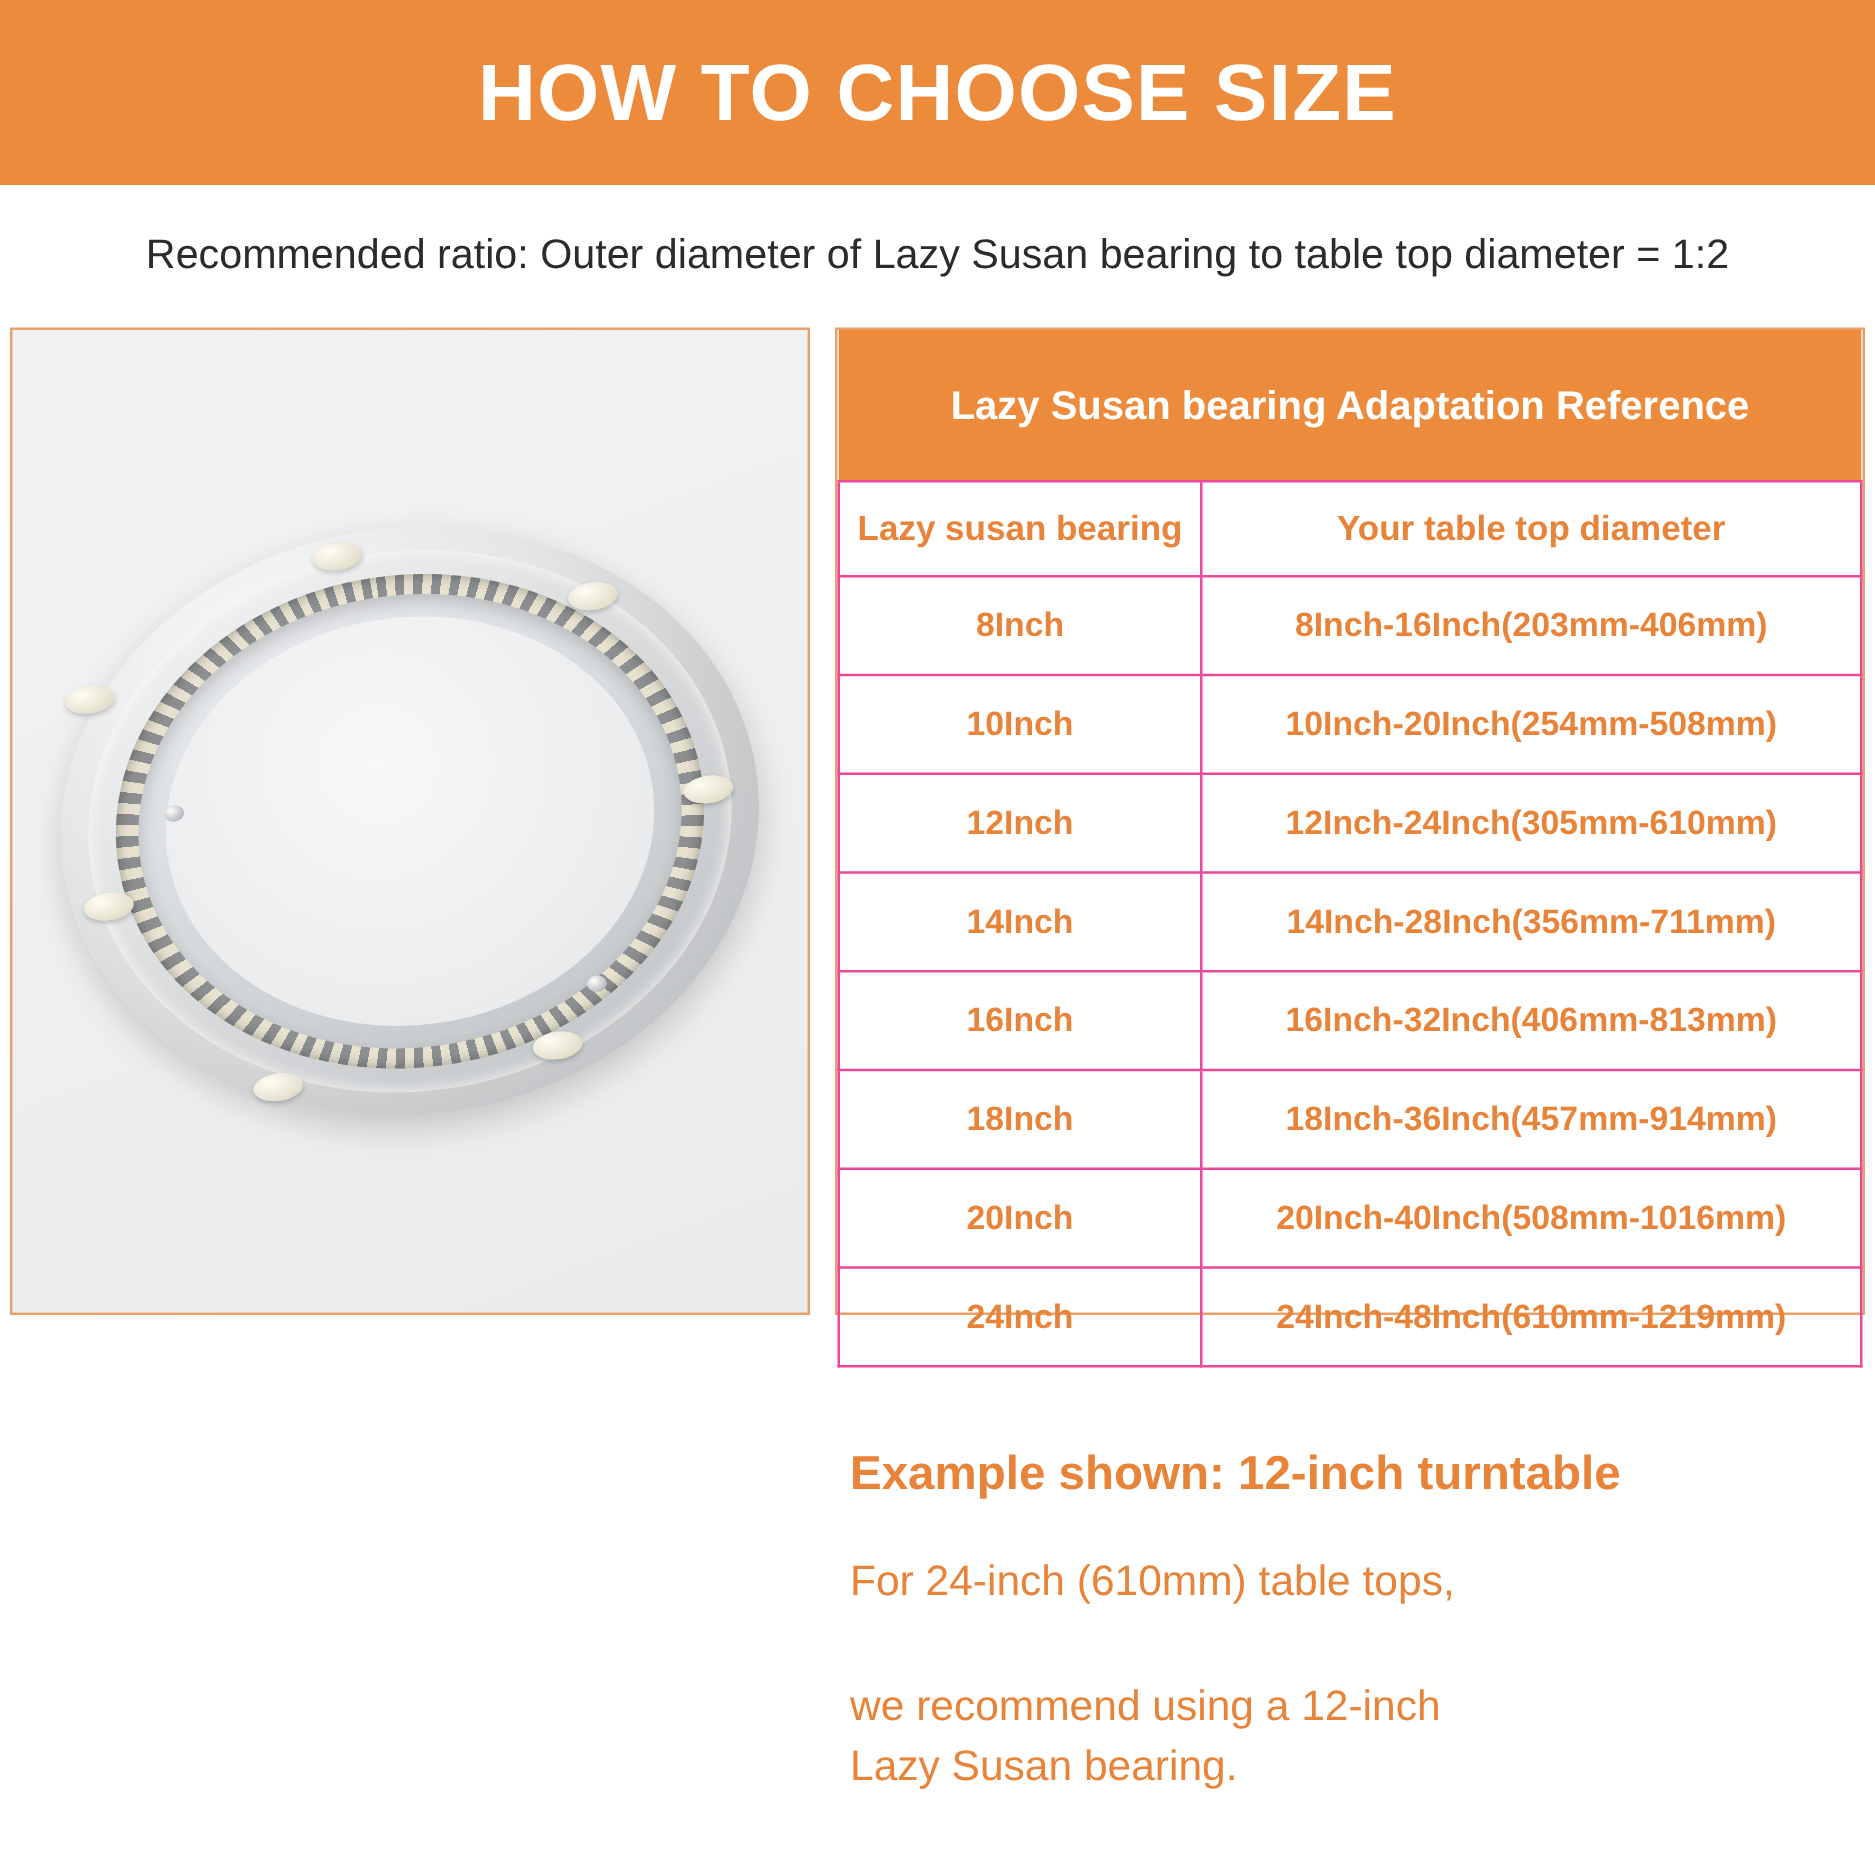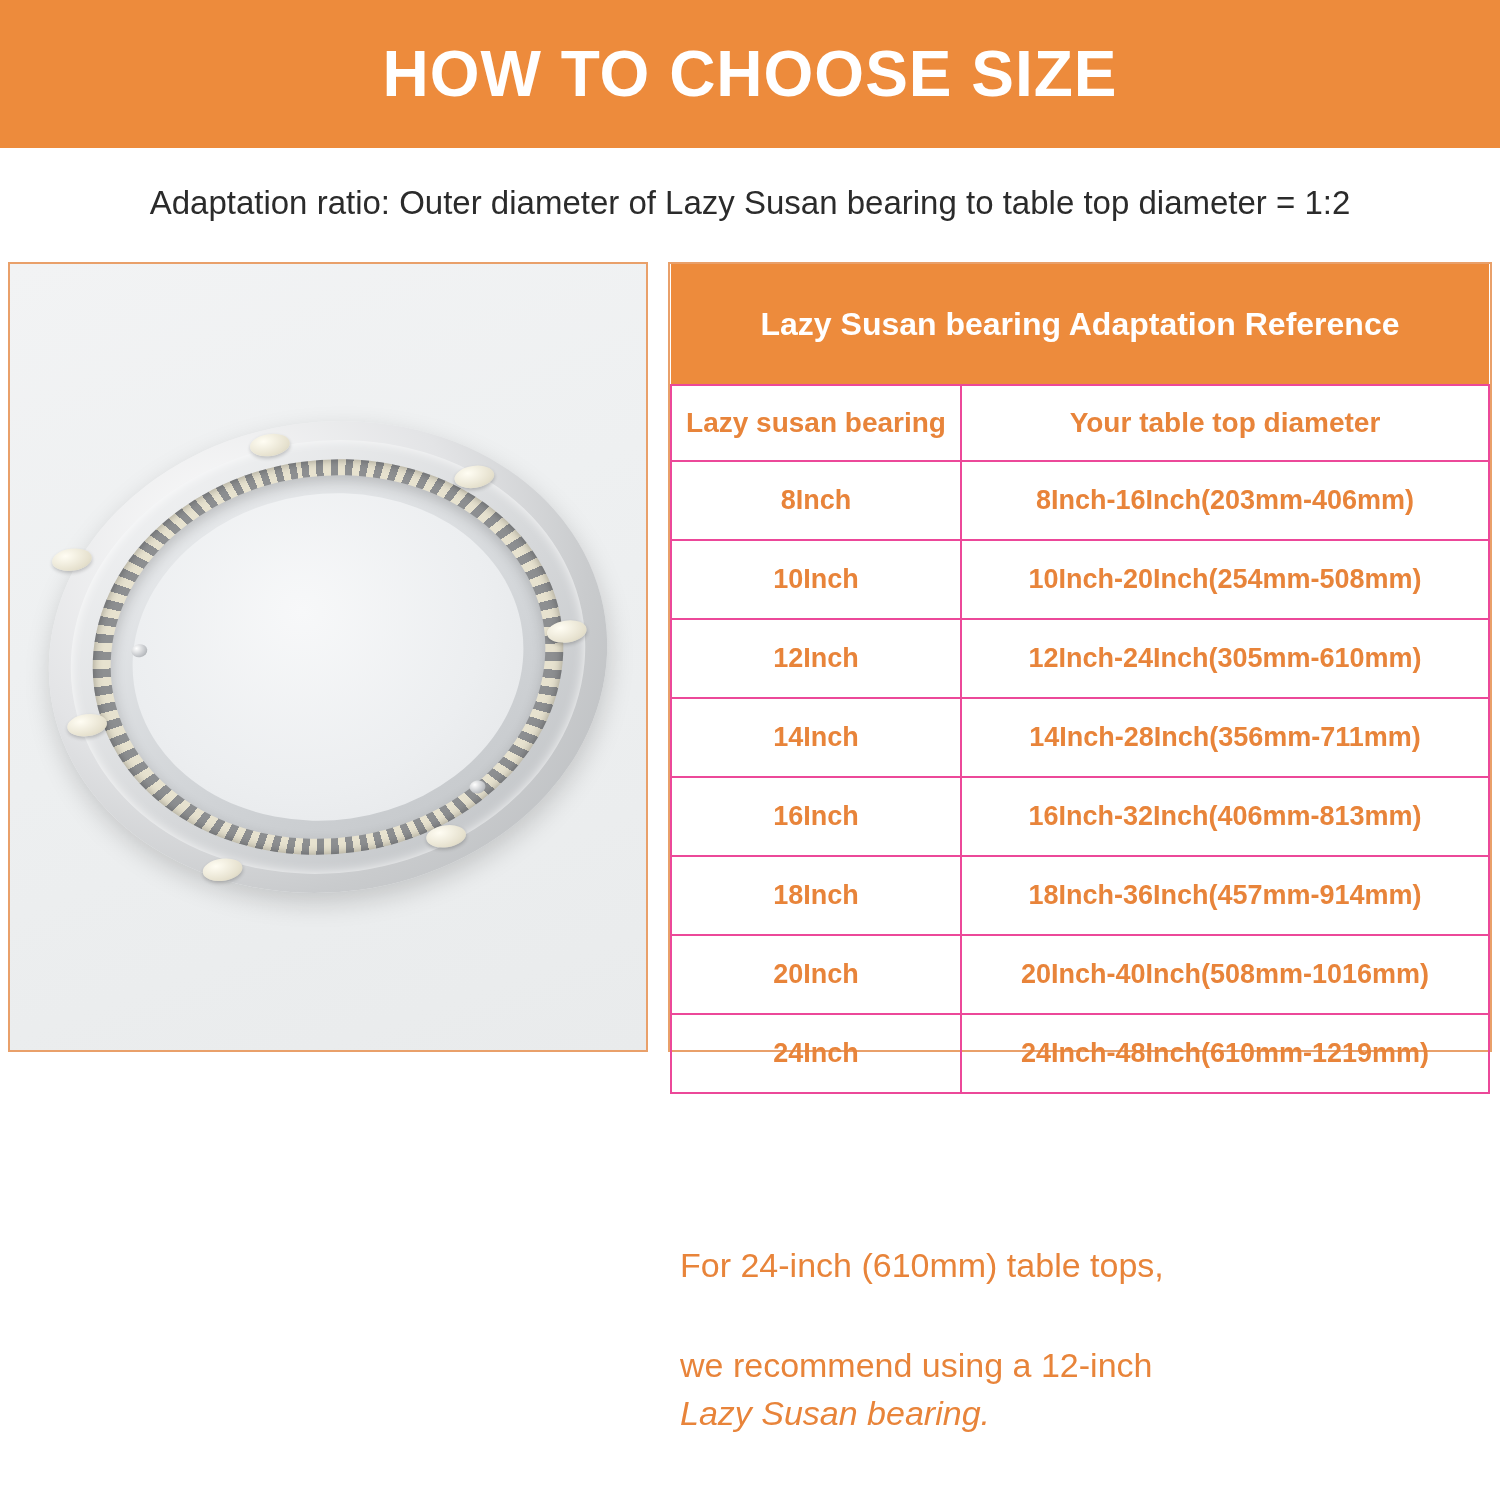--- a/index.html
+++ b/index.html
@@ -269,32 +269,32 @@
   }
   .note-line {
     position: absolute;
     left: 0;
     color: #E8843A;
     font-size: 34px;
     white-space: nowrap;
   }
   .note-l1 { top: 166px; }
   .note-l2 { top: 244px; margin-top: 22px; }
-  .note-l3 { top: 314px; font-style: italic; }
+  .note-l3 { top: 314px; }
 </style>
 </head>
 <body>
 
 <div class="page">
 
   <div class="header">
     <div class="header-title">HOW TO CHOOSE SIZE</div>
   </div>
 
-  <div class="subtitle">Adaptation ratio: Outer diameter of Lazy Susan bearing to table top diameter = 1:2</div>
+  <div class="subtitle">Recommended ratio: Outer diameter of Lazy Susan bearing to table top diameter = 1:2</div>
 
   <div class="photo-panel">
     <div class="bearing">
       <div class="ring-outer"></div>
       <div class="ring-bevel"></div>
       <div class="ring-track"></div>
       <div class="ring-inner-lip"></div>
       <div class="ring-hole"></div>
       <div class="pad" style="left:232px; top:6px;"></div>
       <div class="pad" style="left:430px; top:66px;"></div>
@@ -353,18 +353,19 @@
         <tr class="data-row">
           <td>24Inch</td>
           <td>24Inch-48Inch(610mm-1219mm)</td>
         </tr>
       </tbody>
     </table>
   </div>
 
 
   <div class="note">
+    <div class="note-heading">Example shown: 12-inch turntable</div>
     <div class="note-line note-l1">For 24-inch (610mm) table tops,</div>
     <div class="note-line note-l2">we recommend using a 12-inch</div>
     <div class="note-line note-l3">Lazy Susan bearing.</div>
   </div>
 
 </div>
 
 </body></html>

